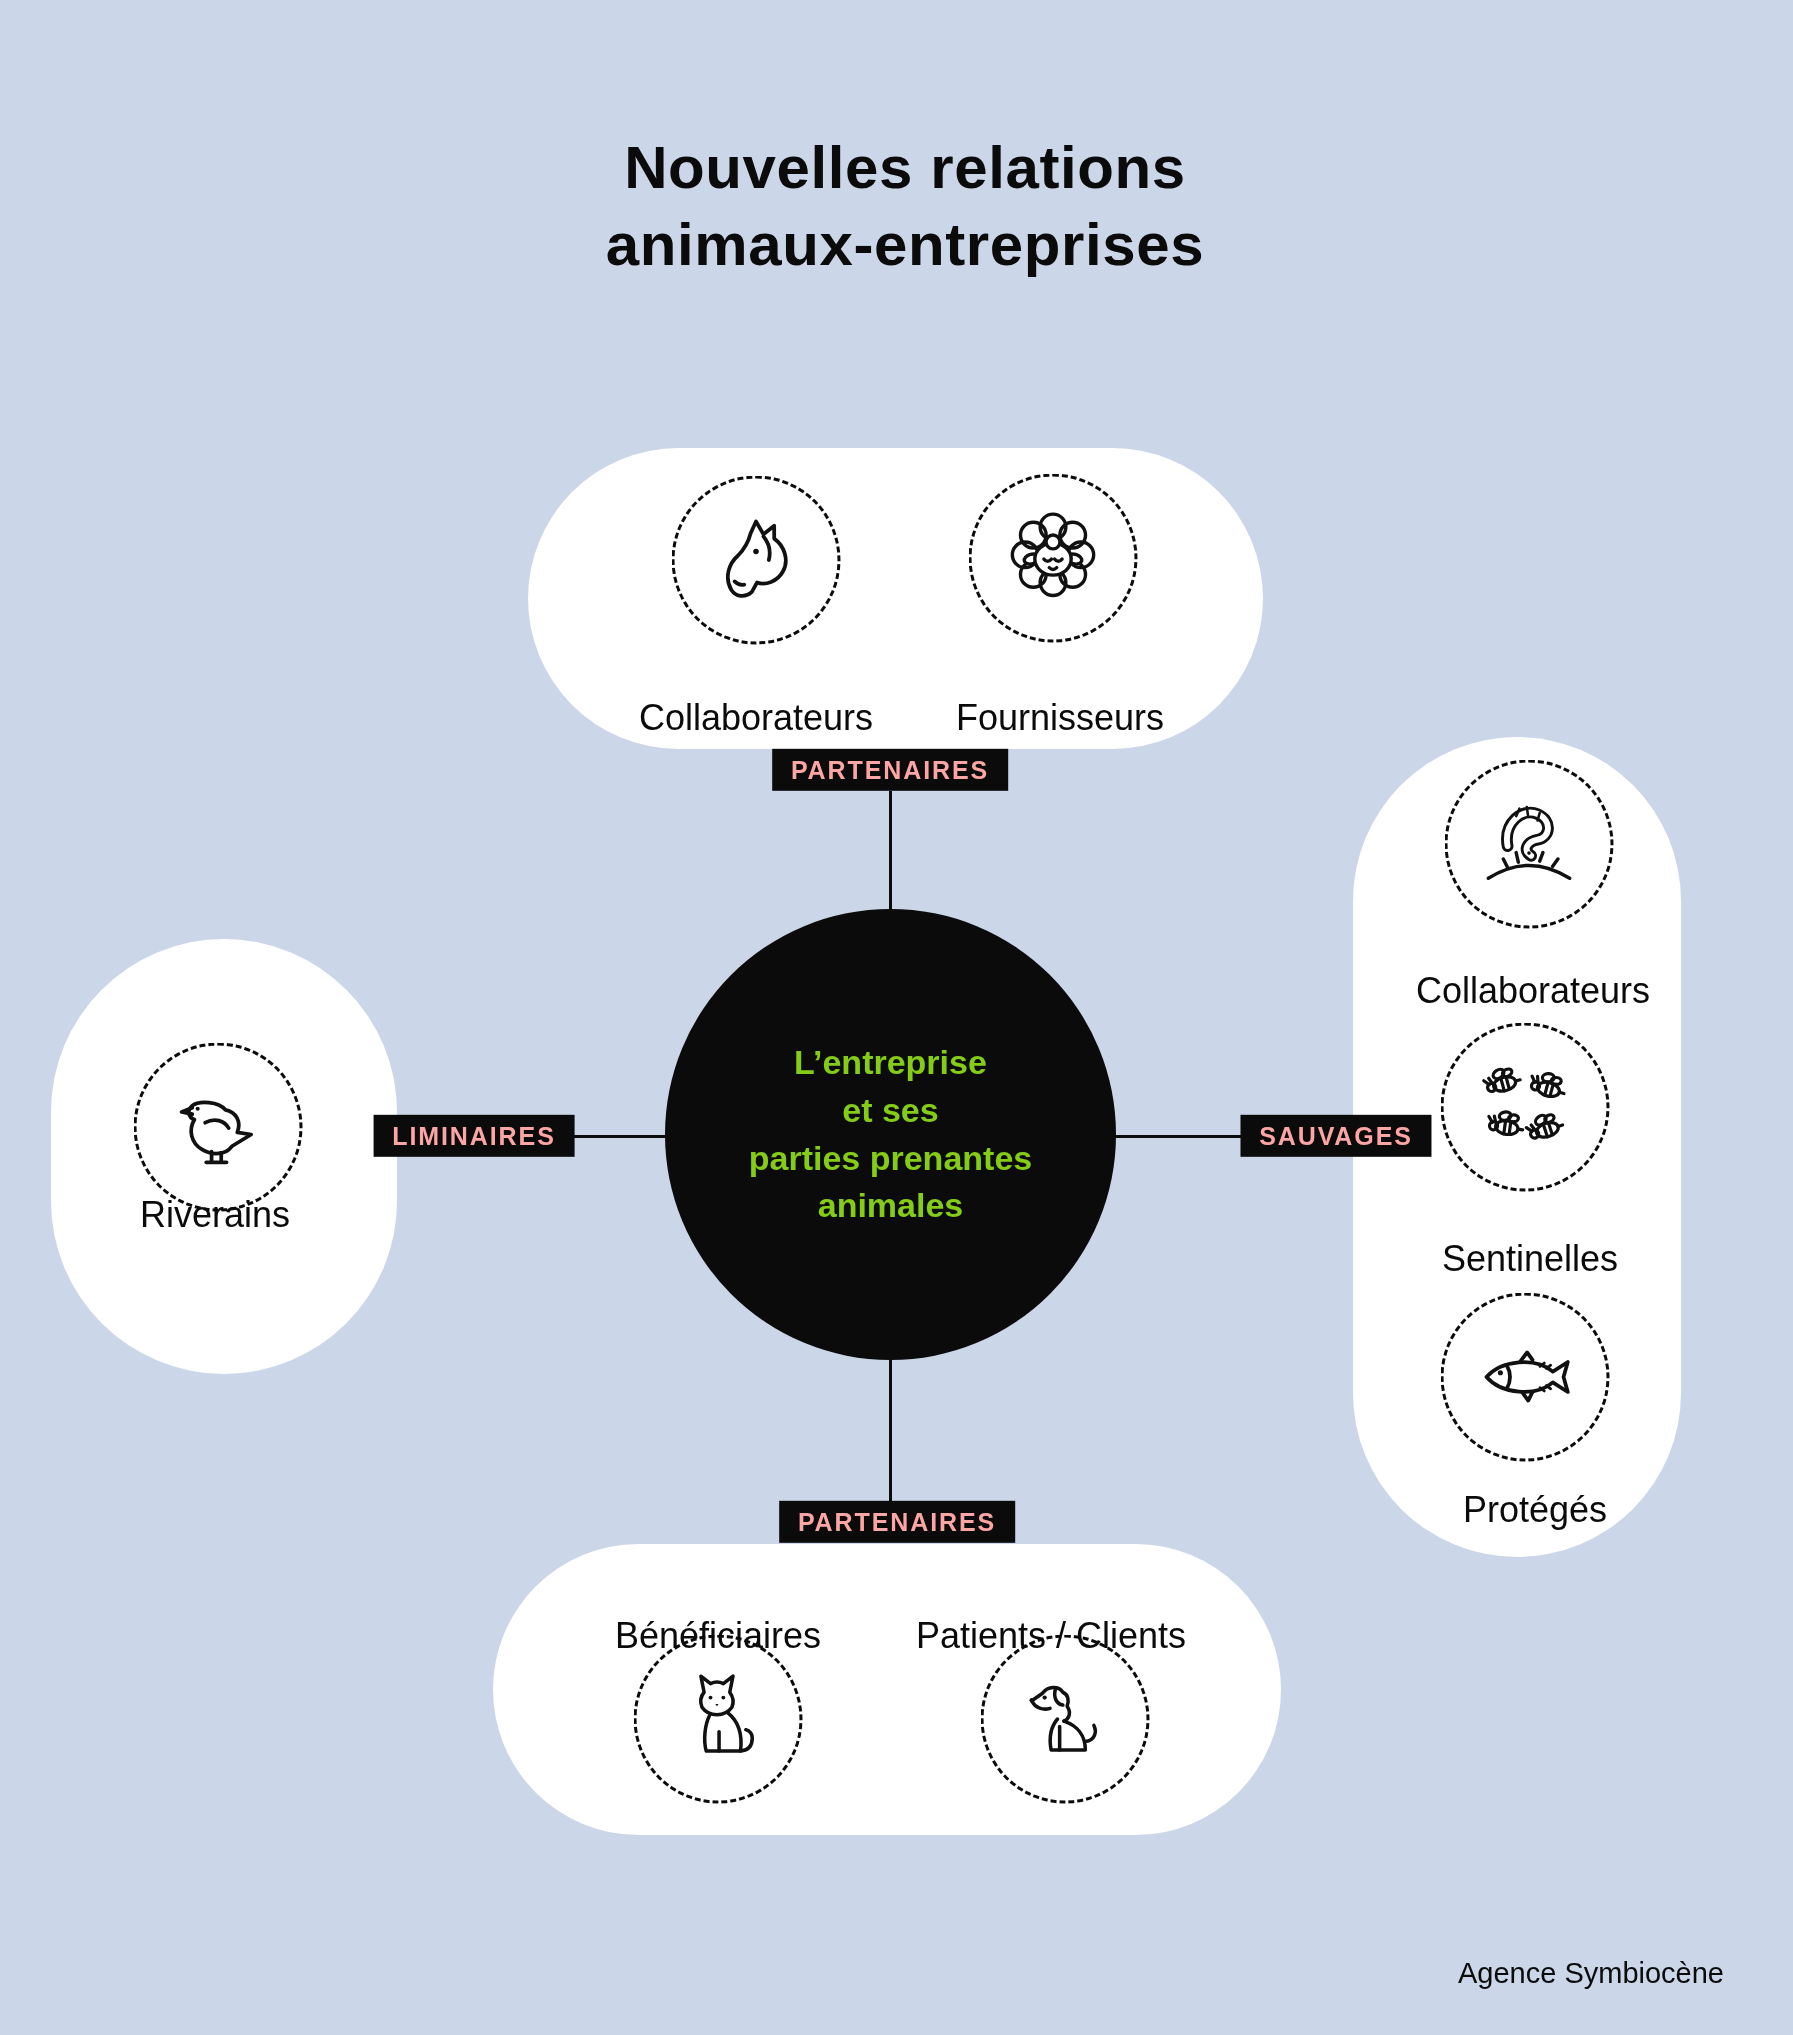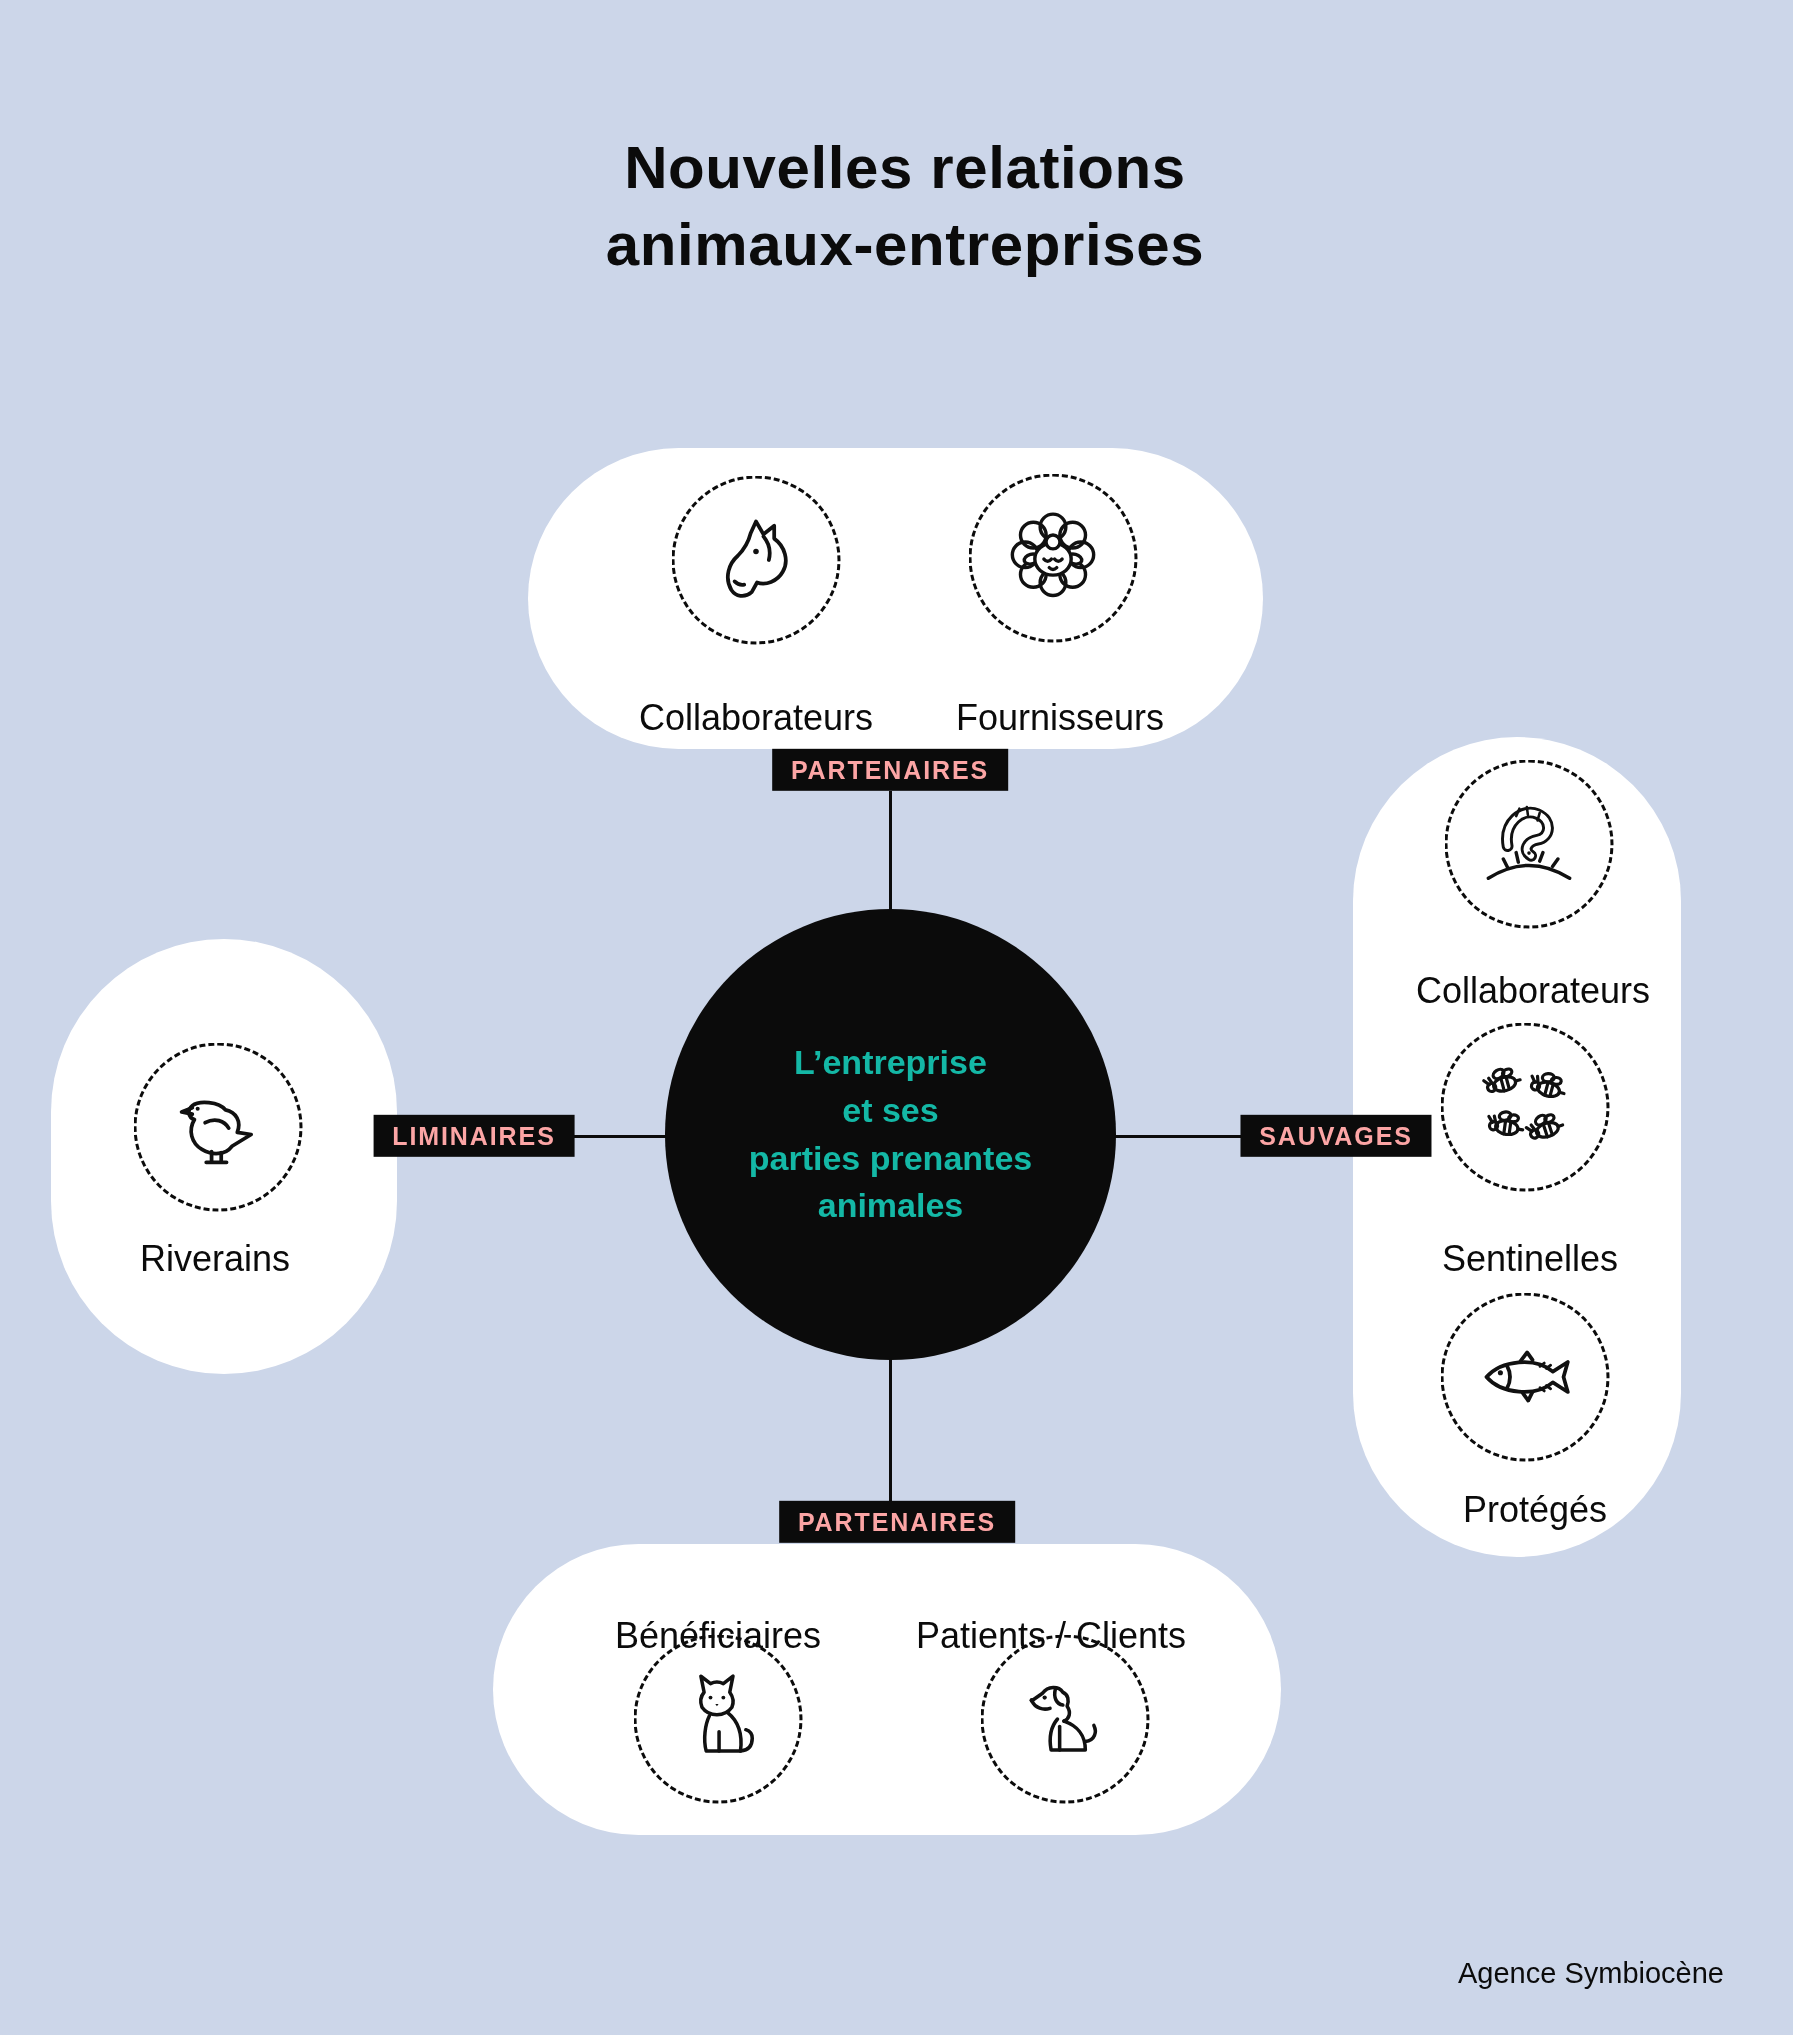--- a/index.html
+++ b/index.html
@@ -36,21 +36,21 @@
   .node-label{
     position:absolute;transform:translate(-50%,-50%);
     font-size:36px;font-weight:400;white-space:nowrap;margin-top:35px;
   }
   .center-circle{
     position:absolute;left:665px;top:909px;width:451px;height:451px;
     background:#0b0b0b;border-radius:50%;
     display:flex;align-items:center;justify-content:center;text-align:center;
   }
   .center-text{
-    color:#14b8a6;font-weight:700;font-size:34px;line-height:1.4;white-space:pre-line;
+    color:#84cc16;font-weight:700;font-size:34px;line-height:1.4;white-space:pre-line;
   }
   .footer{
     position:absolute;right:70px;top:1957px;
     font-size:29px;font-weight:400;
   }
 </style>
 </head>
 <body>
 
 <div id="canvas">
@@ -104,21 +104,21 @@
 
   <div class="icon-circle" style="left:218px;top:1127px">
     <svg viewBox="0 0 100 100" fill="none" stroke="#111" stroke-width="3.5" stroke-linecap="round" stroke-linejoin="round">
       <path d="M26 30 C21 34 22 41 28 43 C22 53 25 65 35 71 C45 77 57 76 63 68 L81 57 L68 55 C72 45 67 36 57 34 C51 26 32 25 26 30 Z"></path>
       <path d="M26 32 L16 36 L26 38"></path>
       <circle cx="31" cy="33" r="1.9" fill="#111" stroke="none"></circle>
       <path d="M38 46 C47 41 56 44 60 51"></path>
       <path d="M44 73 L44 83 M53 74 L53 83 M39 83 L49 83 M48 83 L58 83"></path>
     </svg>
   </div>
-  <div class="node-label" style="left:215px;top:1224px">Riverains</div>
+  <div class="node-label" style="left:215px;top:1180px">Riverains</div>
 
   <div class="icon-circle" style="left:1529px;top:844px">
     <svg viewBox="0 0 100 100" fill="none" stroke="#111" stroke-width="3.2" stroke-linecap="round" stroke-linejoin="round">
       <path d="M12 82 Q50 58 88 82"></path>
       <path d="M30 72 L26 64 M40 67 L38 58 M60 66 L63 58 M72 71 L77 64"></path>
       <path d="M30 52 C26 30 44 16 58 22 C72 28 70 44 58 46 C48 48 44 56 52 61" stroke-width="11"></path>
       <path d="M30 52 C26 30 44 16 58 22 C72 28 70 44 58 46 C48 48 44 56 52 61" stroke="#fff" stroke-width="5.5"></path>
       <path d="M38 24 l3 -7 M48 15.5 l1 7.5 M60 21 l-2 7" stroke-width="2.4"></path>
       <circle cx="50" cy="58.5" r="1.7" fill="#111" stroke="none"></circle>
     </svg>

